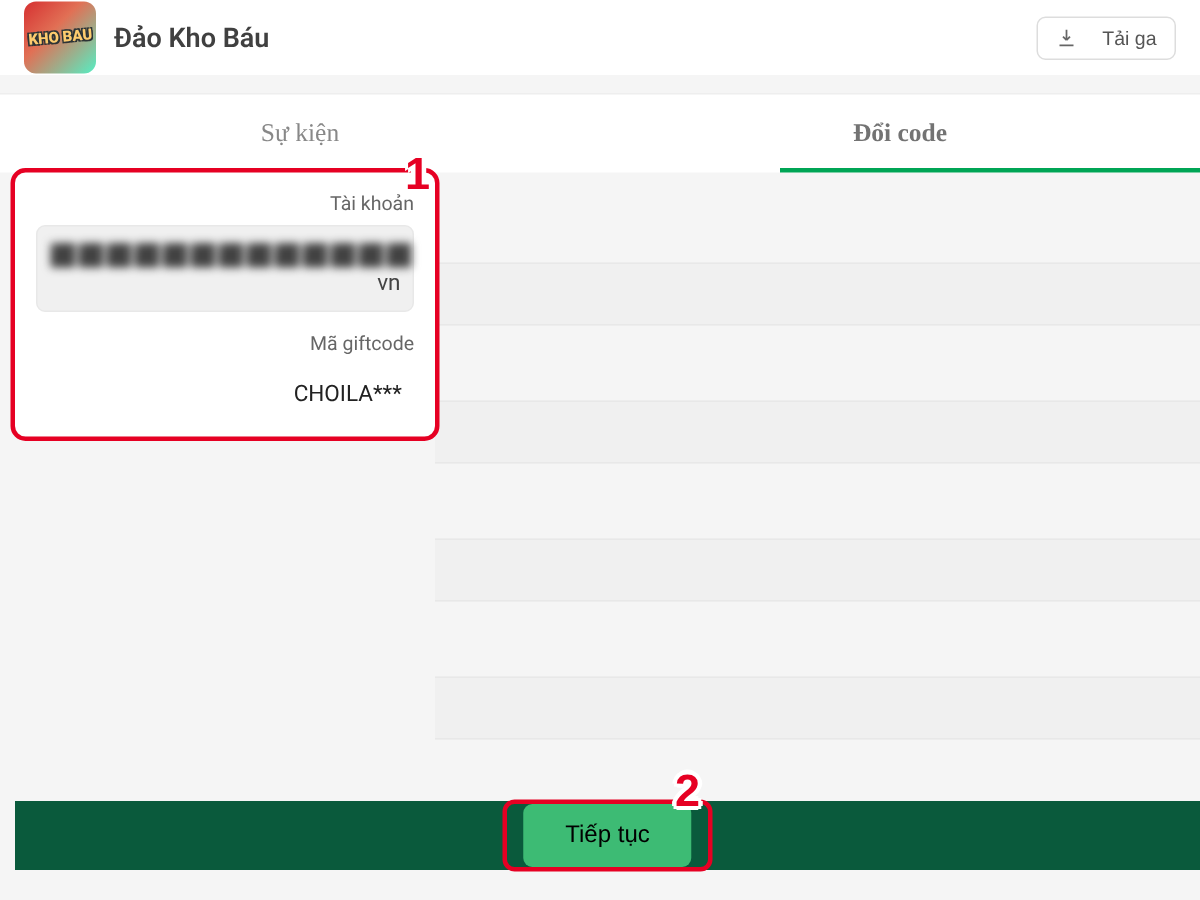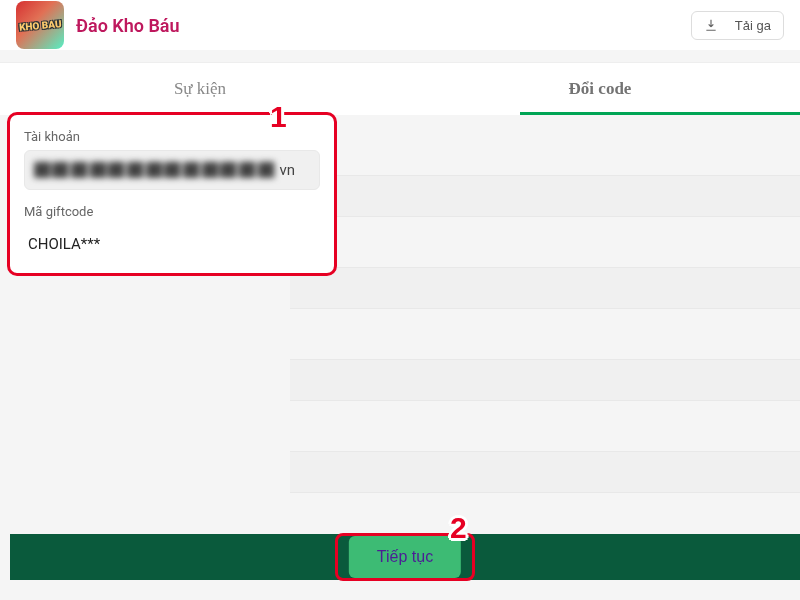--- a/index.html
+++ b/index.html
@@ -38,21 +38,21 @@
     .game-icon-text {
       font-size: 10px;
       font-weight: 900;
       color: #fdcb6e;
       text-shadow: 1px 1px 0 #2d3436, -1px -1px 0 #2d3436, 1px -1px 0 #2d3436, -1px 1px 0 #2d3436;
       transform: rotate(-5deg);
     }
     .game-title {
       font-size: 18px;
       font-weight: 600;
-      color: #be185d;
+      color: #404040;
     }
     .download-btn {
       display: flex;
       align-items: center;
       gap: 17px;
       padding: 6px 12px;
       border: 1px solid #ddd;
       border-radius: 6px;
       background: #fff;
       color: #555;
@@ -89,24 +89,25 @@
       height: 3px;
       background: #00a555;
     }
     .form-area {
       padding: 0;
       margin-top: 0;
     }
     .card {
       background: #fff;
       border-radius: 8px;
-      width: 324px;
+      width: 280px;
       margin-left: 10px;
       padding: 14px 14px 10px 14px;
       position: relative;
+      text-align: right;
     }
     .card-highlight {
       position: absolute;
       inset: -3px;
       border: 3px solid #e60023;
       border-radius: 10px;
       pointer-events: none;
     }
     .field-group { margin-bottom: 14px; }
     .field-label {
@@ -161,21 +162,21 @@
       position: relative;
     }
     .submit-inner {
       position: absolute;
       left: 50%;
       top: 50%;
       transform: translate(-50%, -50%);
       background: #3dbb74;
       border-radius: 6px;
       padding: 12px 28px;
-      color: #4c1d95;
+      color: #000000;
       font-size: 16px;
       font-weight: 500;
     }
     .submit-highlight {
       position: absolute;
       left: 50%;
       top: 50%;
       transform: translate(-50%, -50%);
       width: 140px;
       height: 48px;

